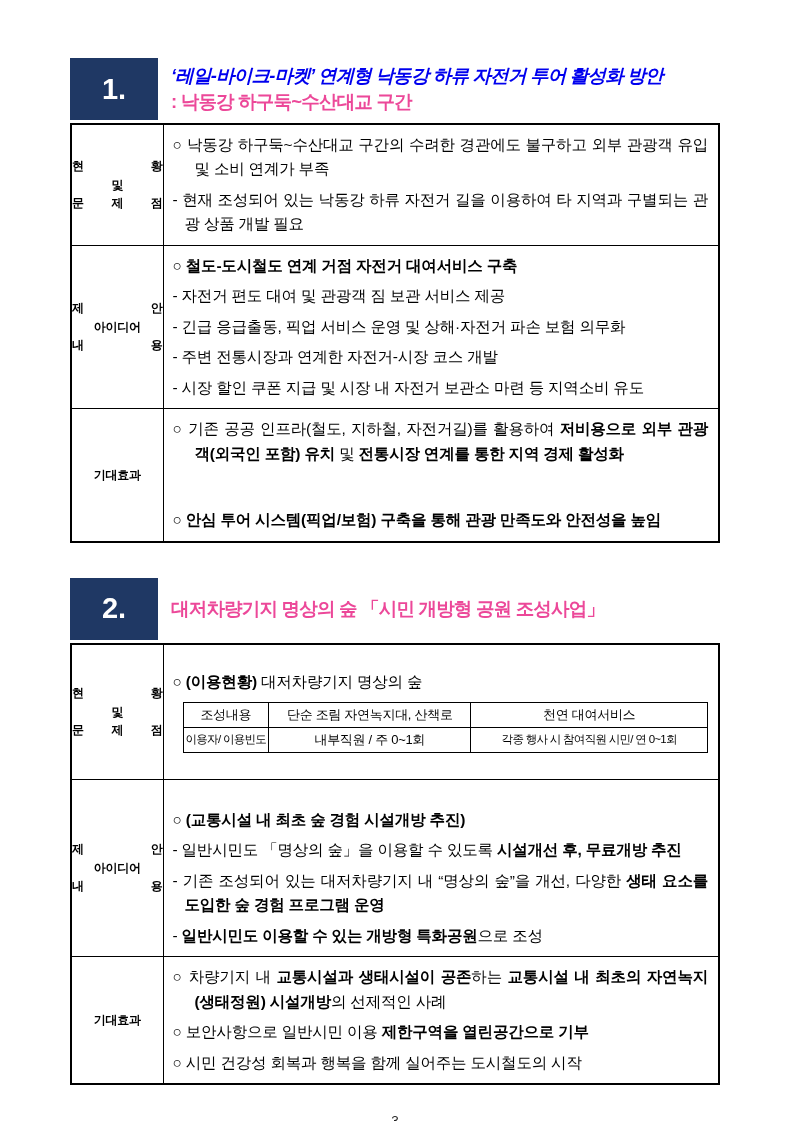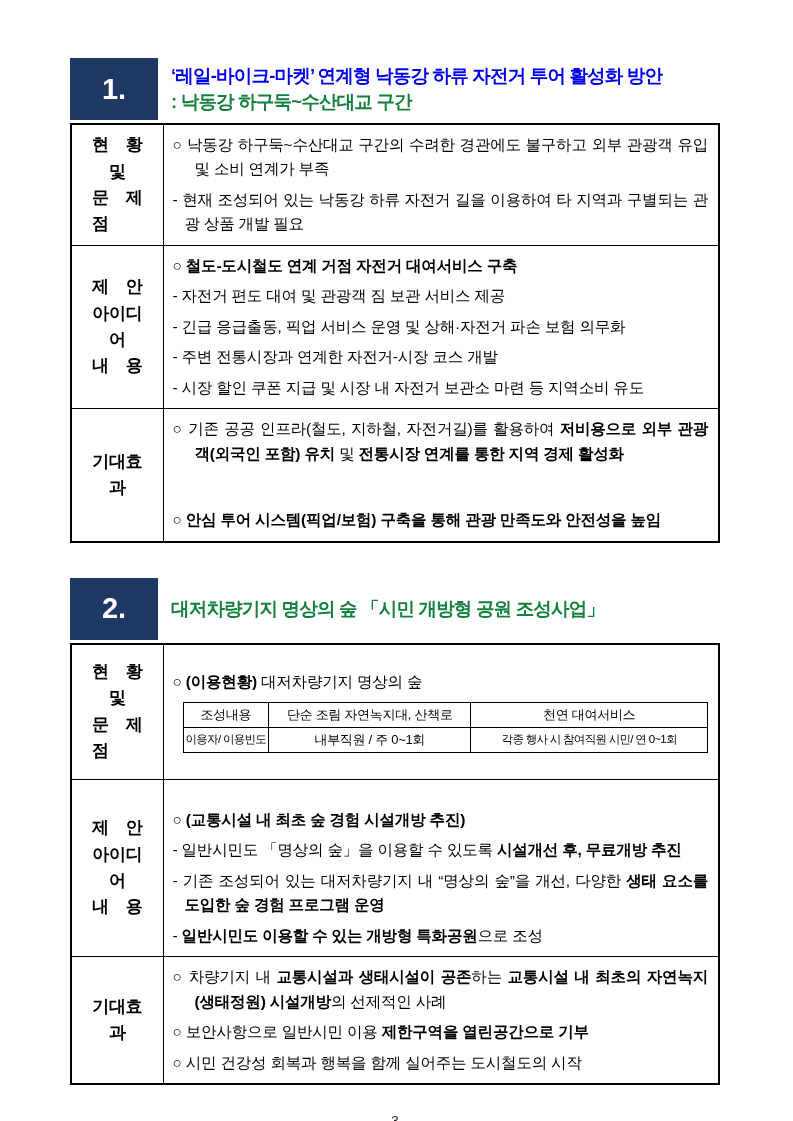--- a/index.html
+++ b/index.html
@@ -15,26 +15,26 @@
     width:88px;min-height:62px;flex:0 0 88px;
     display:flex;align-items:center;justify-content:center;
     background:#1f3864;color:#fff;font-weight:bold;font-size:29px;
   }
   .titles{
     flex:1;display:flex;flex-direction:column;justify-content:center;
     padding-left:13px;min-width:0;
   }
   .title-line{
     font-weight:bold;font-size:18.5px;line-height:1.4;
-    letter-spacing:-0.8px;white-space:nowrap;color:#15803d;
+    letter-spacing:-0.8px;white-space:nowrap;color:#ec4899;
   }
   .title-line.blue{color:#0000ee;}
   .main-table{border-collapse:collapse;width:650px;table-layout:fixed;border:2px solid #000;}
   .main-table > tbody > tr > td{border:1.6px solid #000;vertical-align:middle;}
-  .label-cell{font-weight:bold;font-size:17px;padding:4px 20px;letter-spacing:-0.3px;}
+  .label-cell{font-weight:bold;font-size:12px;padding:4px 0;letter-spacing:-0.3px;}
   .label-line{text-align:justify;text-align-last:justify;line-height:1.55;}
   .label-line.center{text-align:center;text-align-last:center;}
   .content-cell{padding:5px 10px 5px 9px;font-size:15.5px;}
   .cell-inner{display:flex;flex-direction:column;justify-content:center;}
   .bullet{text-align:justify;line-height:1.58;margin:3px 0;letter-spacing:-0.2px;}
   .bullet.circle{padding-left:22px;text-indent:-22px;}
   .bullet.dash{padding-left:12px;text-indent:-12px;}
   .bullet .bold{font-weight:bold;}
   .inner-table{
     border-collapse:collapse;table-layout:fixed;
@@ -52,21 +52,21 @@
 </style>
 </head>
 <body>
 
 <div class="page">
   <div id="sections">
       <div class="section">
         <div class="sec-header">
           <div class="num-box" style="background: rgb(31, 56, 100);">1.</div>
           <div class="titles">
-            <div class="title-line blue" style="color: rgb(0, 0, 238);">‘레일-바이크-마켓’ 연계형 낙동강 하류 자전거 투어 활성화 방안</div>
+            <div class="title-line blue" style="color: rgb(0, 0, 238); font-style: italic;">‘레일-바이크-마켓’ 연계형 낙동강 하류 자전거 투어 활성화 방안</div>
             <div class="title-line">: 낙동강 하구둑~수산대교 구간</div>
           </div>
         </div>
         <table class="main-table">
           <colgroup>
             <col style="width: 92px;">
             <col style="width: 556px;">
           </colgroup>
           <tbody>
             <tr>

